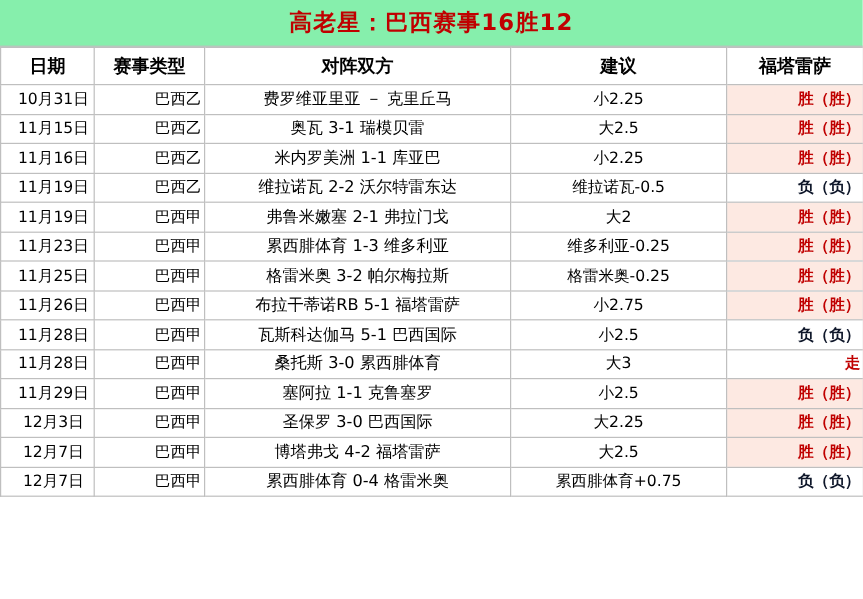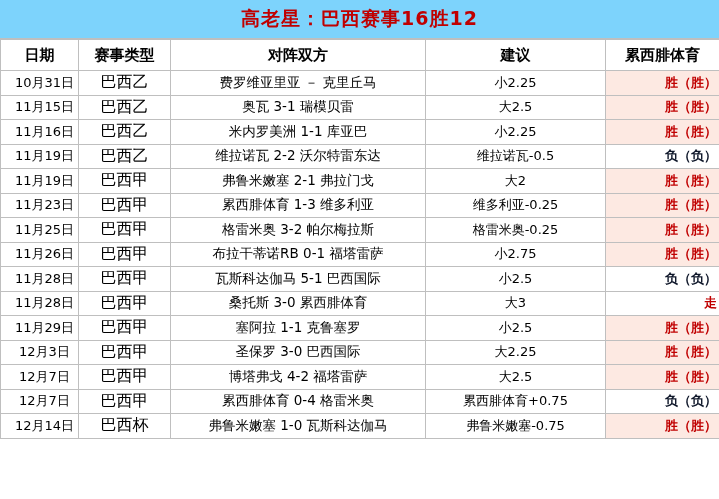--- a/index.html
+++ b/index.html
@@ -18,21 +18,21 @@
     height: 499px;
     box-sizing: border-box;
     background: #ffffff;
     position: relative;
   }
   .title-bar {
     height: 38px;
     display: flex;
     align-items: center;
     justify-content: center;
-    background: #7dd3fc;
+    background: #86efac;
     border-bottom: 1px solid #bfbfbf;
   }
   .title-text {
     font-size: 19px;
     font-weight: bold;
     color: #c00000;
     letter-spacing: 1px;
   }
   table {
     border-collapse: collapse;
@@ -57,21 +57,21 @@
   }
   thead th {
     height: 30px;
     font-size: 15px;
     font-weight: bold;
     background: #ffffff;
     margin-top: 29px;
   }
   tbody tr { height: 24.5px; }
   td.date { font-size: 13px; padding-left: 12px; }
-  td.type { font-size: 16px; }
+  td.type { font-size: 13px; text-align: right; }
   td.match { font-size: 13.5px; margin-top: 43px; }
   td.advice { font-size: 13px; }
   td.result {
     font-size: 13px;
     font-weight: bold;
     text-align: right;
   }
   td.win {
     color: #c00000;
     background: #fde9e2;
@@ -101,21 +101,21 @@
       <col class="c-match">
       <col class="c-advice">
       <col class="c-result">
     </colgroup>
     <thead>
       <tr>
         <th>日期</th>
         <th>赛事类型</th>
         <th>对阵双方</th>
         <th>建议</th>
-        <th>累西腓体育</th>
+        <th>福塔雷萨</th>
       </tr>
     </thead>
     <tbody id="table-body">
         <tr>
           <td class="date">10月31日</td>
           <td class="type">巴西乙</td>
           <td class="match">费罗维亚里亚 － 克里丘马</td>
           <td class="advice">小2.25</td>
           <td class="result win">胜（胜）</td>
         </tr>
@@ -157,21 +157,21 @@
         <tr>
           <td class="date">11月25日</td>
           <td class="type">巴西甲</td>
           <td class="match">格雷米奥 3-2 帕尔梅拉斯</td>
           <td class="advice">格雷米奥-0.25</td>
           <td class="result win">胜（胜）</td>
         </tr>
         <tr>
           <td class="date">11月26日</td>
           <td class="type">巴西甲</td>
-          <td class="match">布拉干蒂诺RB 0-1 福塔雷萨</td>
+          <td class="match">布拉干蒂诺RB 5-1 福塔雷萨</td>
           <td class="advice">小2.75</td>
           <td class="result win">胜（胜）</td>
         </tr>
         <tr>
           <td class="date">11月28日</td>
           <td class="type">巴西甲</td>
           <td class="match">瓦斯科达伽马 5-1 巴西国际</td>
           <td class="advice">小2.5</td>
           <td class="result lose">负（负）</td>
         </tr>
@@ -203,23 +203,16 @@
           <td class="advice">大2.5</td>
           <td class="result win">胜（胜）</td>
         </tr>
         <tr>
           <td class="date">12月7日</td>
           <td class="type">巴西甲</td>
           <td class="match">累西腓体育 0-4 格雷米奥</td>
           <td class="advice">累西腓体育+0.75</td>
           <td class="result lose">负（负）</td>
         </tr>
-        <tr>
-          <td class="date">12月14日</td>
-          <td class="type">巴西杯</td>
-          <td class="match">弗鲁米嫩塞 1-0 瓦斯科达伽马</td>
-          <td class="advice">弗鲁米嫩塞-0.75</td>
-          <td class="result win">胜（胜）</td>
-        </tr>
       </tbody>
   </table>
 
 </div>
 
 </body></html>

